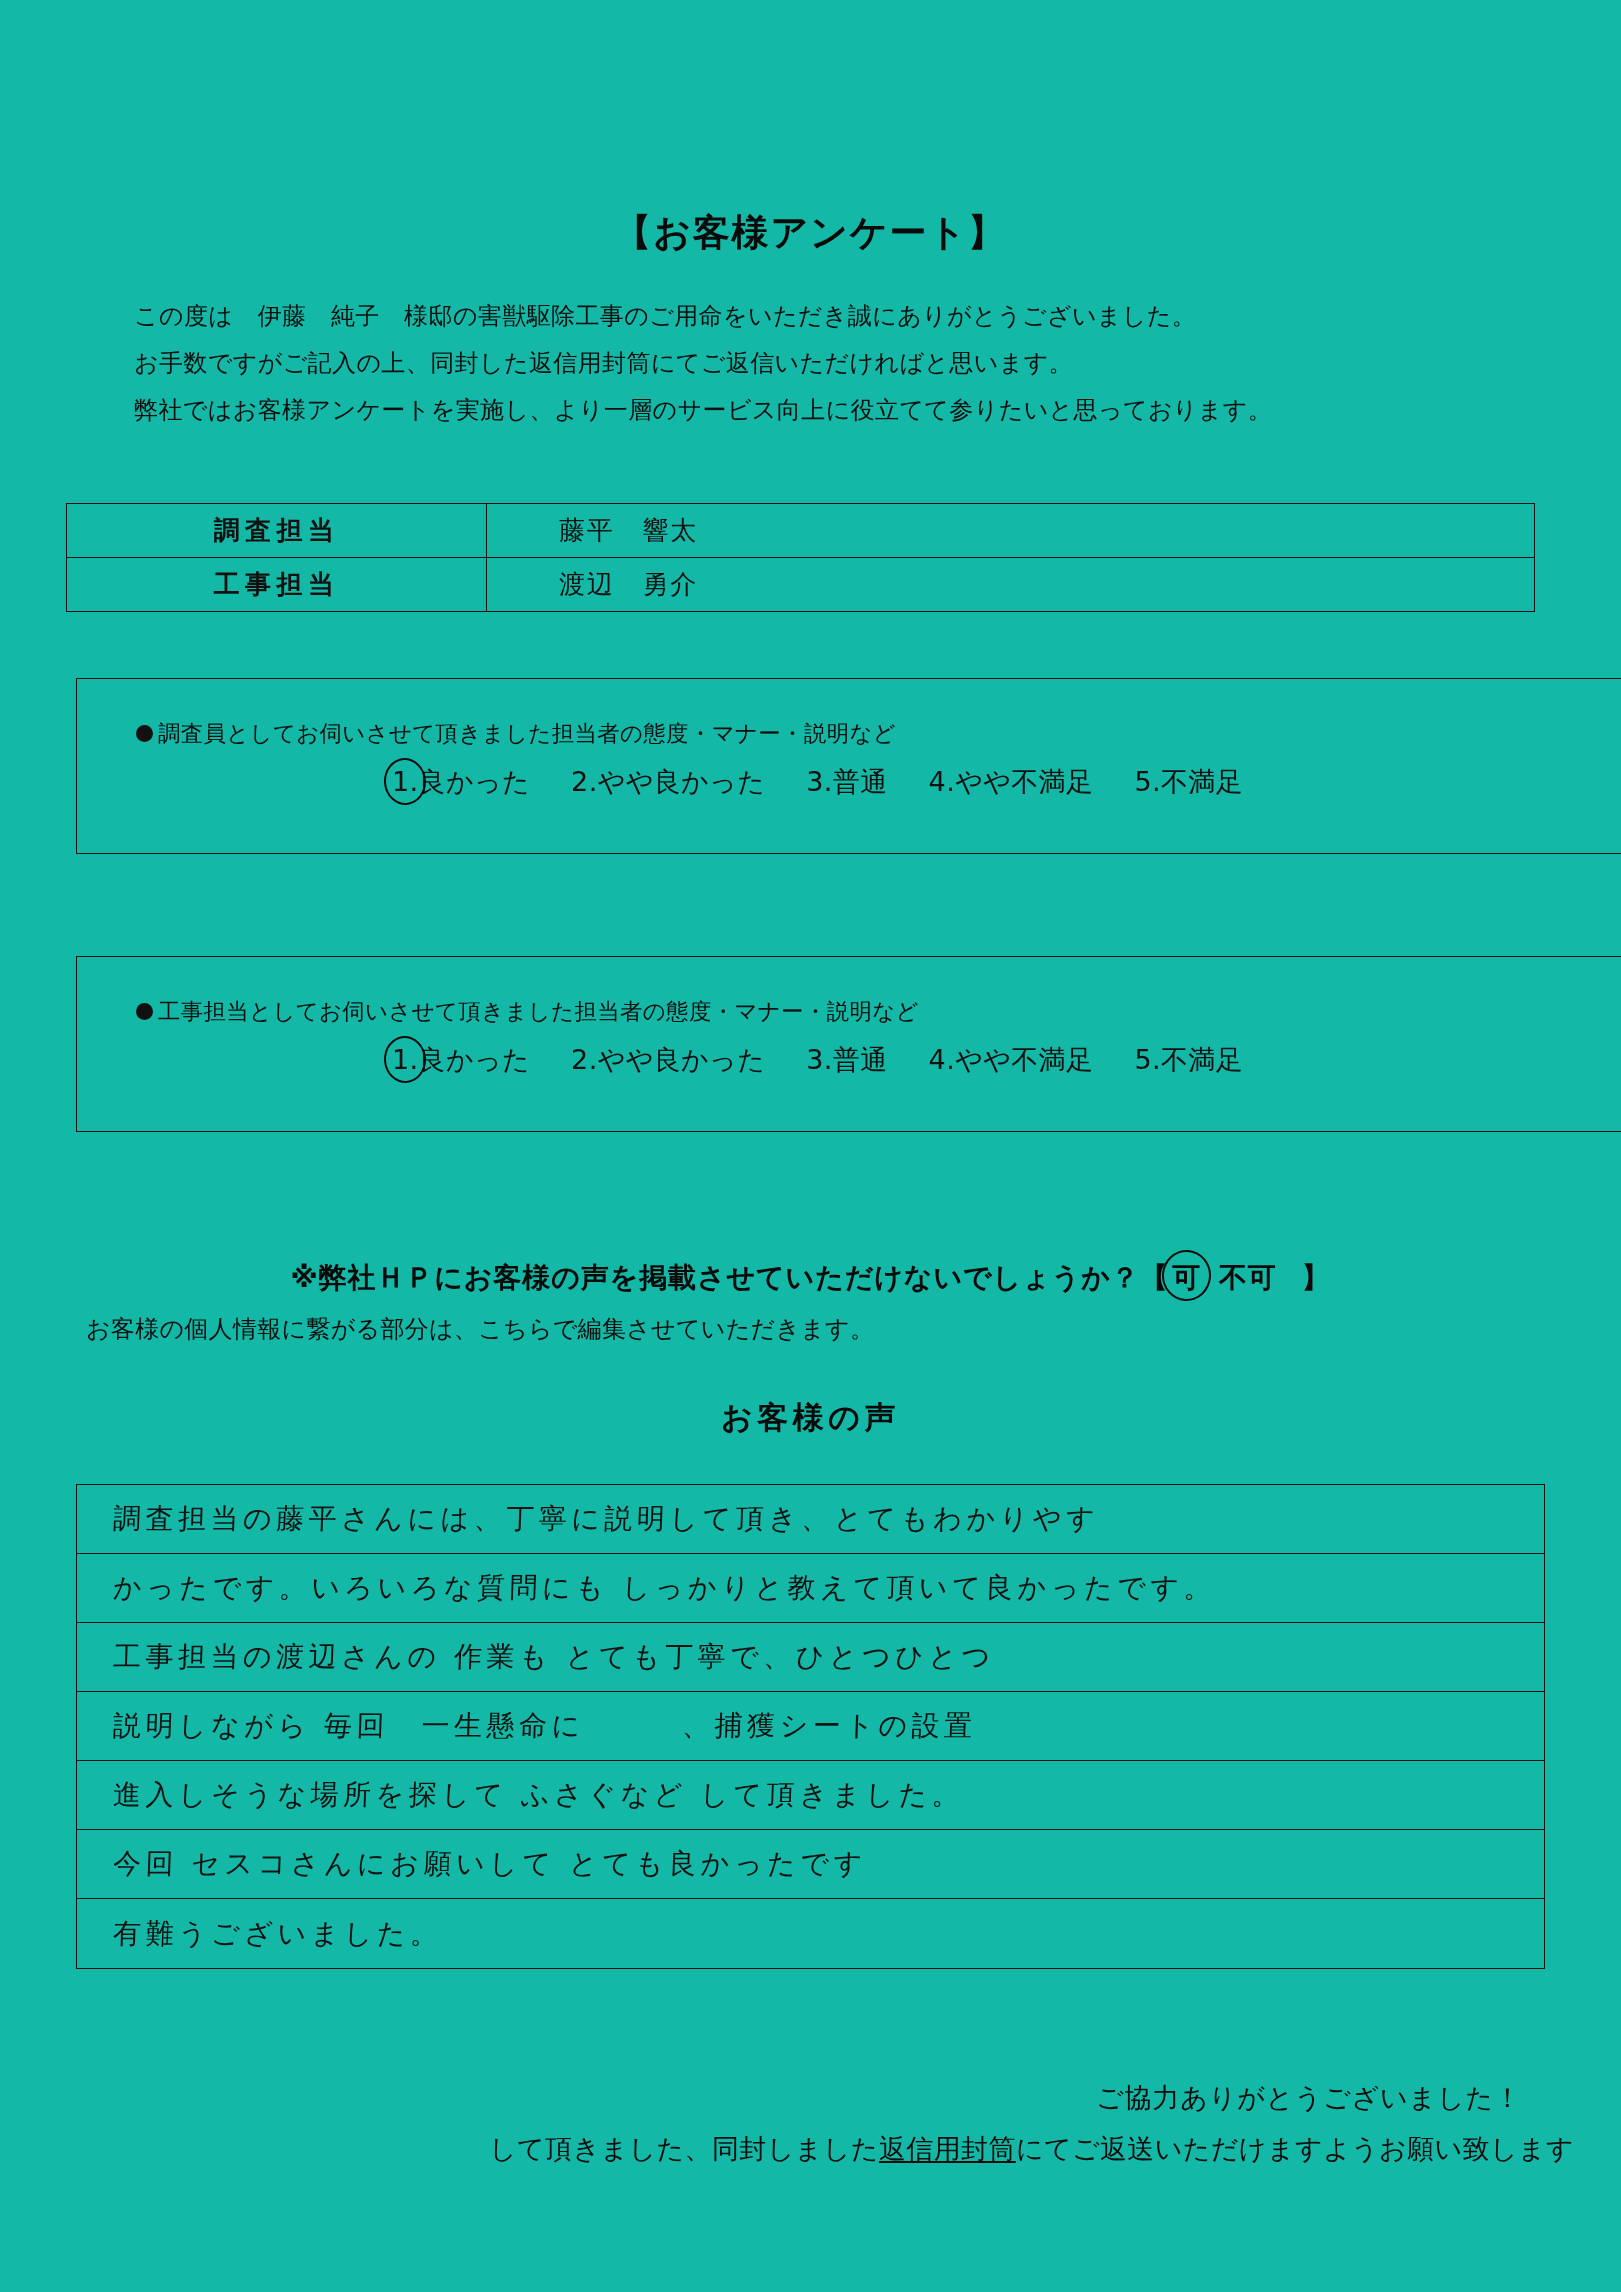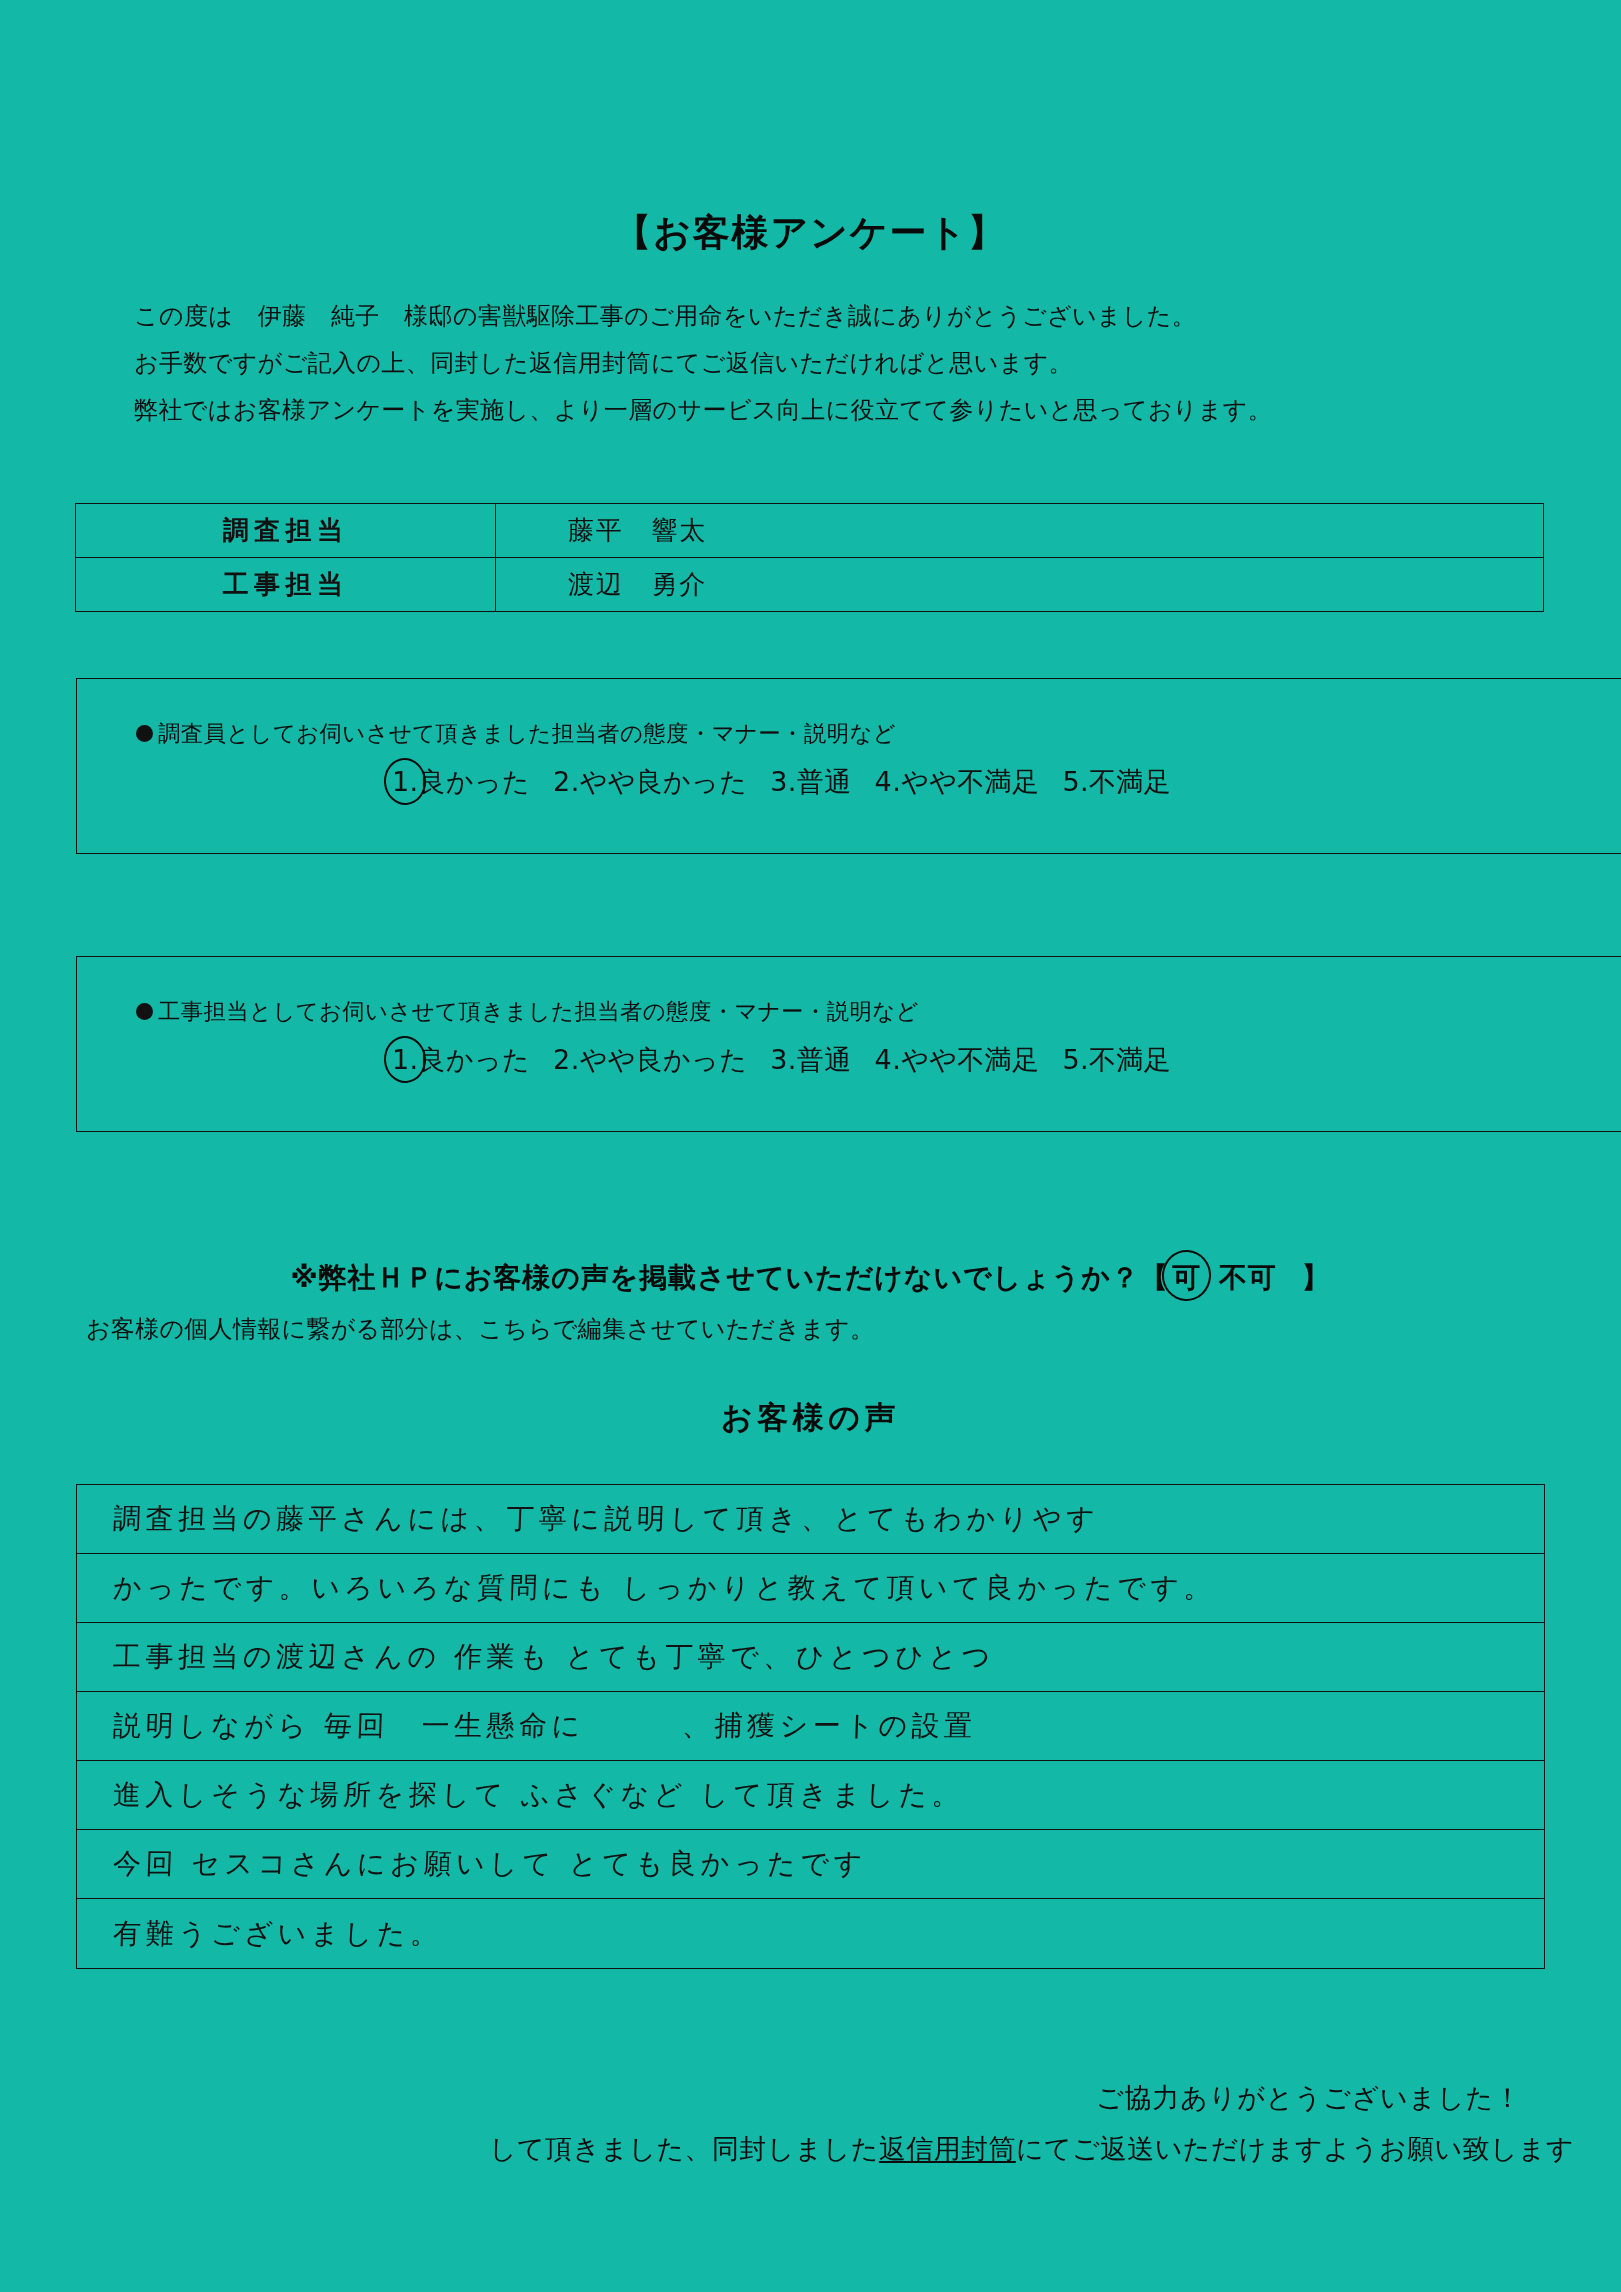--- a/index.html
+++ b/index.html
@@ -47,21 +47,21 @@
     font-size: 24px;
     line-height: 47px;
     letter-spacing: 0.4px;
     white-space: pre;
     color: #0f0f0f;
   }
 
   
   .staff-table {
     position: absolute;
-    left: 75px;
+    left: 66px;
     top: 503px;
     width: 1469px;
     border-collapse: collapse;
     table-layout: fixed;
   }
   .staff-table td {
     border: 1.8px solid #111111;
     height: 53px;
     padding: 0;
     vertical-align: middle;
@@ -112,20 +112,21 @@
     top: 1.8px;
   }
 
   .options-row {
     position: absolute;
     left: 315px;
     top: 85px;
     display: flex;
     align-items: flex-end;
     white-space: nowrap;
+    gap: 18px;
   }
   .option {
     font-size: 27px;
     letter-spacing: 0.4px;
     position: relative;
     margin-right: 23px;
     color: #101010;
   }
   .option .onum { position: relative; display: inline-block; }
   .option.selected .onum::before {

